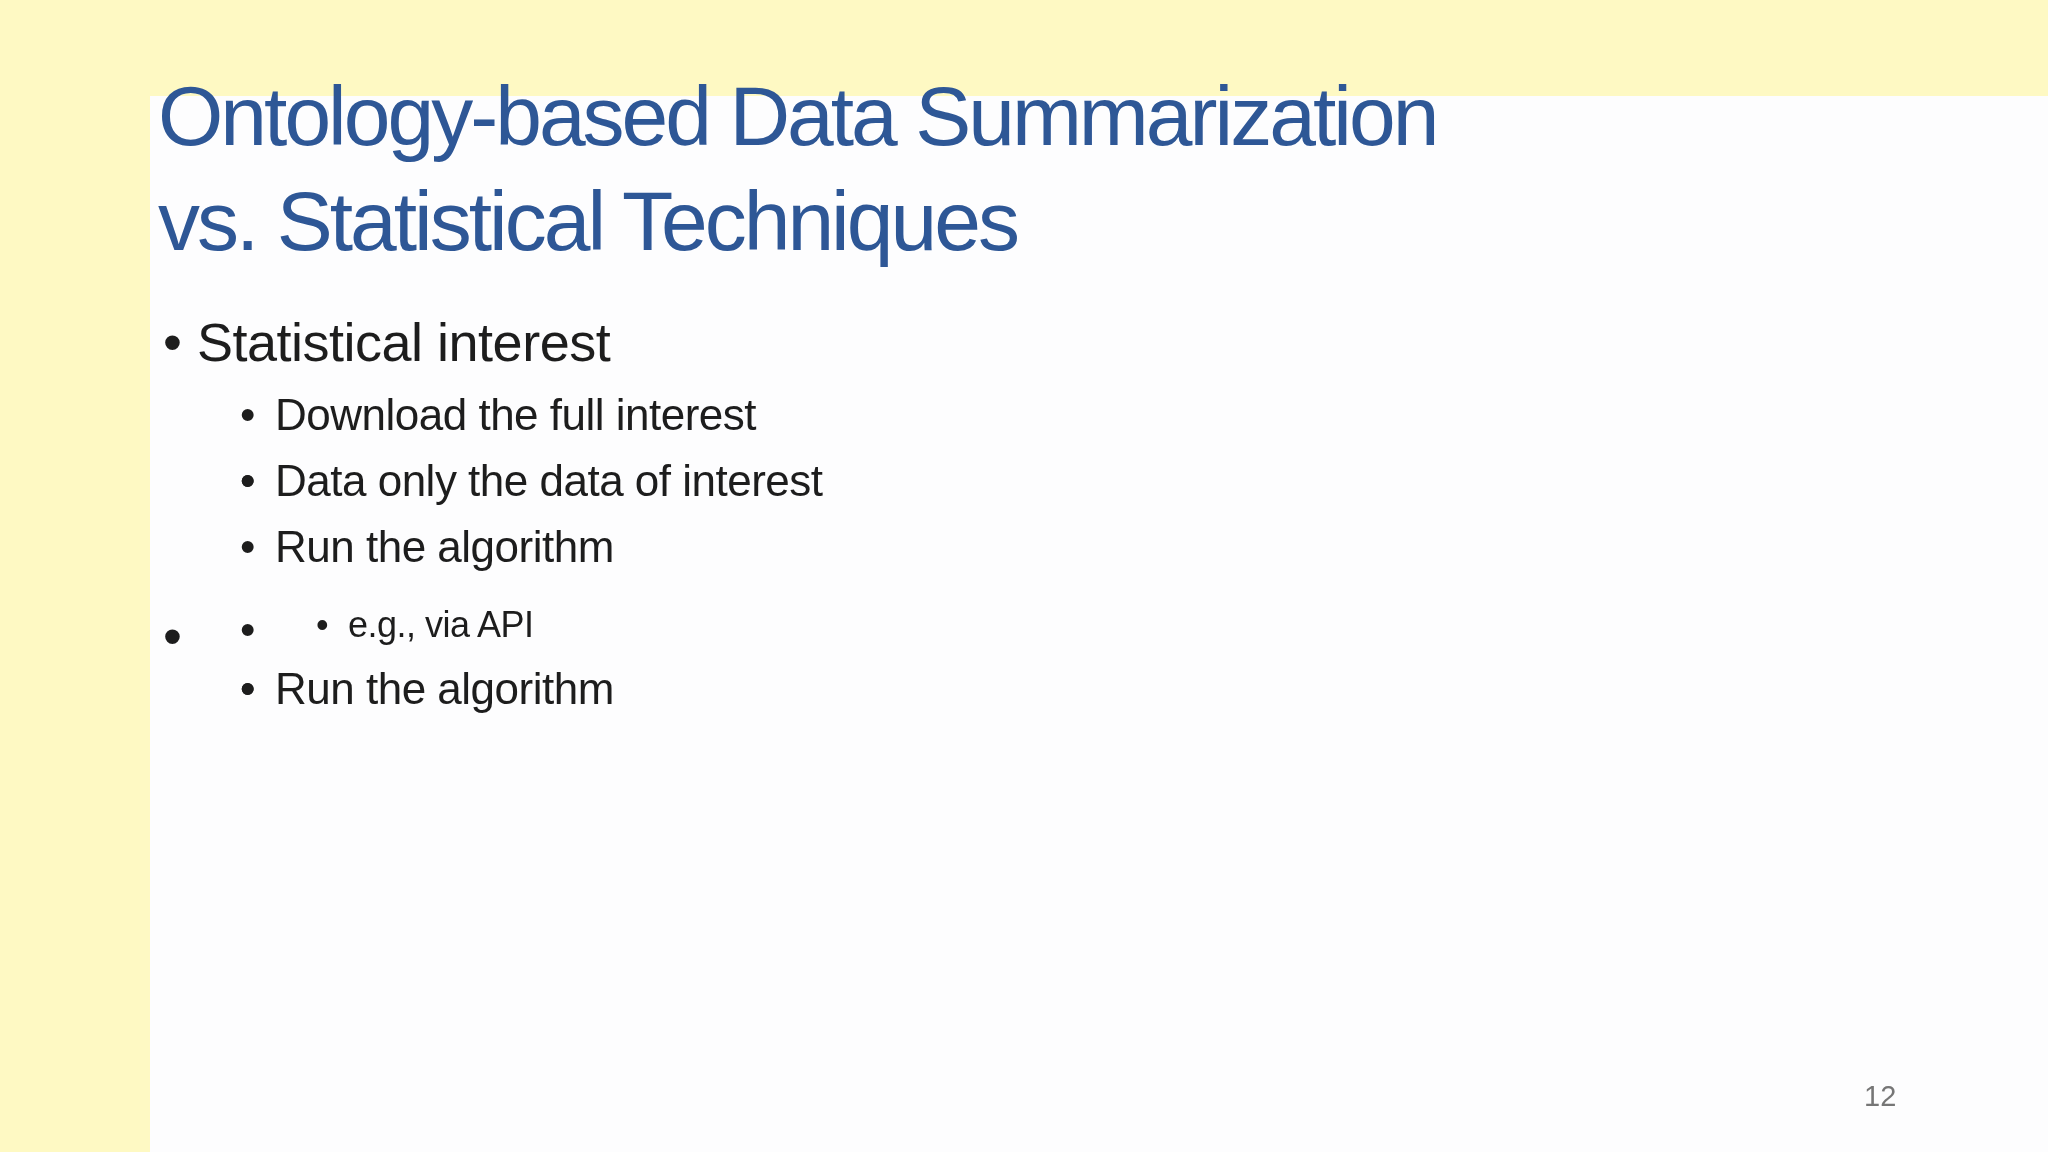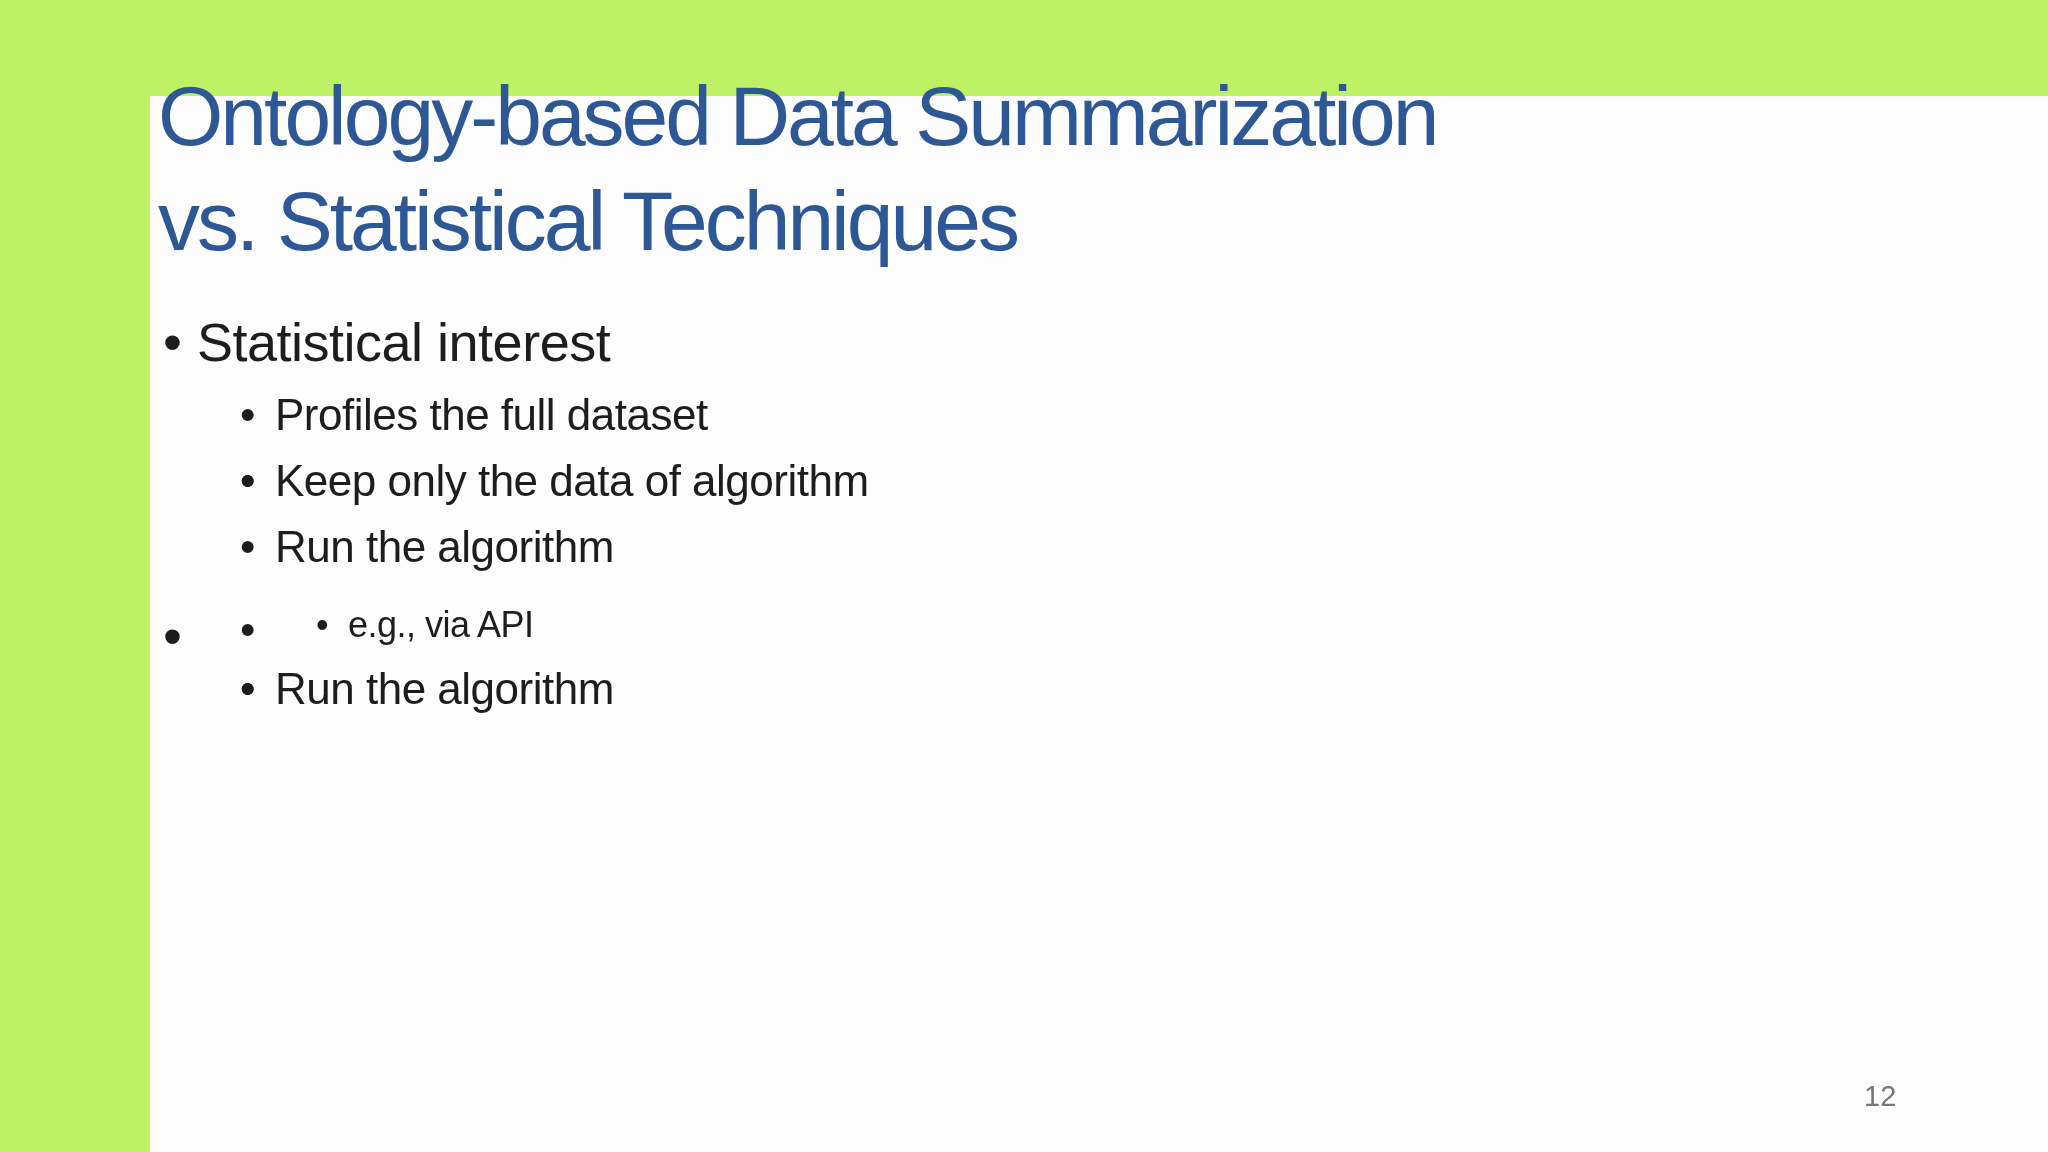--- a/index.html
+++ b/index.html
@@ -4,21 +4,21 @@
 <style>
   html, body {
     margin: 0;
     padding: 0;
     background: #ffffff;
   }
   #slide {
     position: relative;
     width: 2048px;
     height: 1152px;
-    background: #bef264;
+    background: #fef9c3;
     overflow: hidden;
     font-family: "Liberation Sans", sans-serif;
     color: #1d1d1d;
   }
   
   #slide-tint {
     position: absolute;
     left: 150px;
     top: 96px;
     right: 0;
@@ -81,23 +81,23 @@
 <div id="slide">
   <div id="slide-tint"></div>
 
   <div id="title">
     <div>Ontology-based Data Summarization</div>
     <div>vs. Statistical Techniques</div>
   </div>
 
   <div id="bullets">
       <div class="li lvl1"><span class="bullet">•</span><span class="txt">Statistical interest</span></div>
-      <div class="li lvl2"><span class="bullet">•</span><span class="txt">Profiles the full dataset</span></div>
+      <div class="li lvl2"><span class="bullet">•</span><span class="txt">Download the full interest</span></div>
       <div class="li lvl2"><span class="bullet">•</span></div>
-      <div class="li lvl2"><span class="bullet">•</span><span class="txt">Keep only the data of algorithm</span></div>
+      <div class="li lvl2"><span class="bullet">•</span><span class="txt">Data only the data of interest</span></div>
       <div class="li lvl2"><span class="bullet">•</span><span class="txt">Run the algorithm</span></div>
       <div class="li lvl1"><span class="bullet">•</span></div>
       <div class="li lvl2"><span class="bullet">•</span></div>
       <div class="li lvl3"><span class="bullet">•</span><span class="txt">e.g., via API</span></div>
       <div class="li lvl2"><span class="bullet">•</span></div>
       <div class="li lvl2"><span class="bullet">•</span><span class="txt">Run the algorithm</span></div>
     </div>
 
   <div id="page-number">12</div>
 </div>

